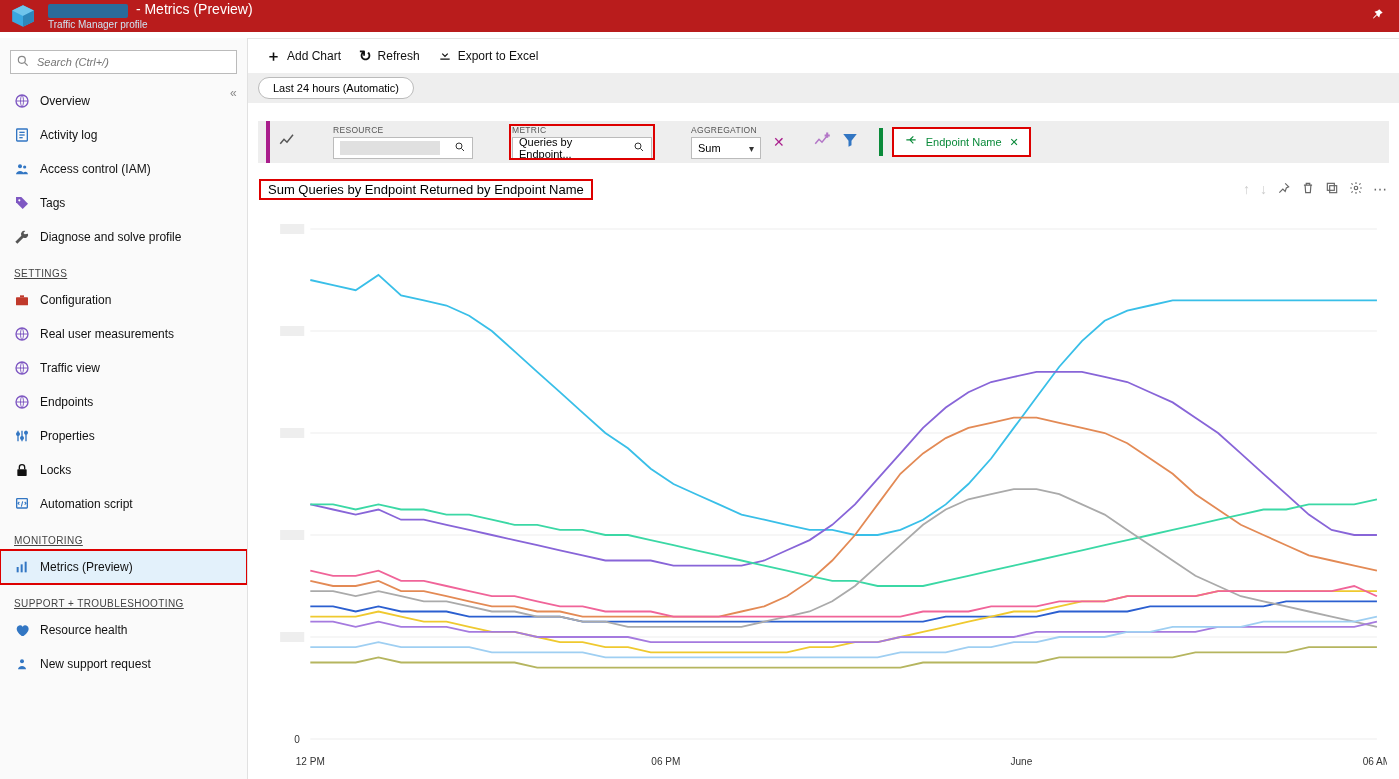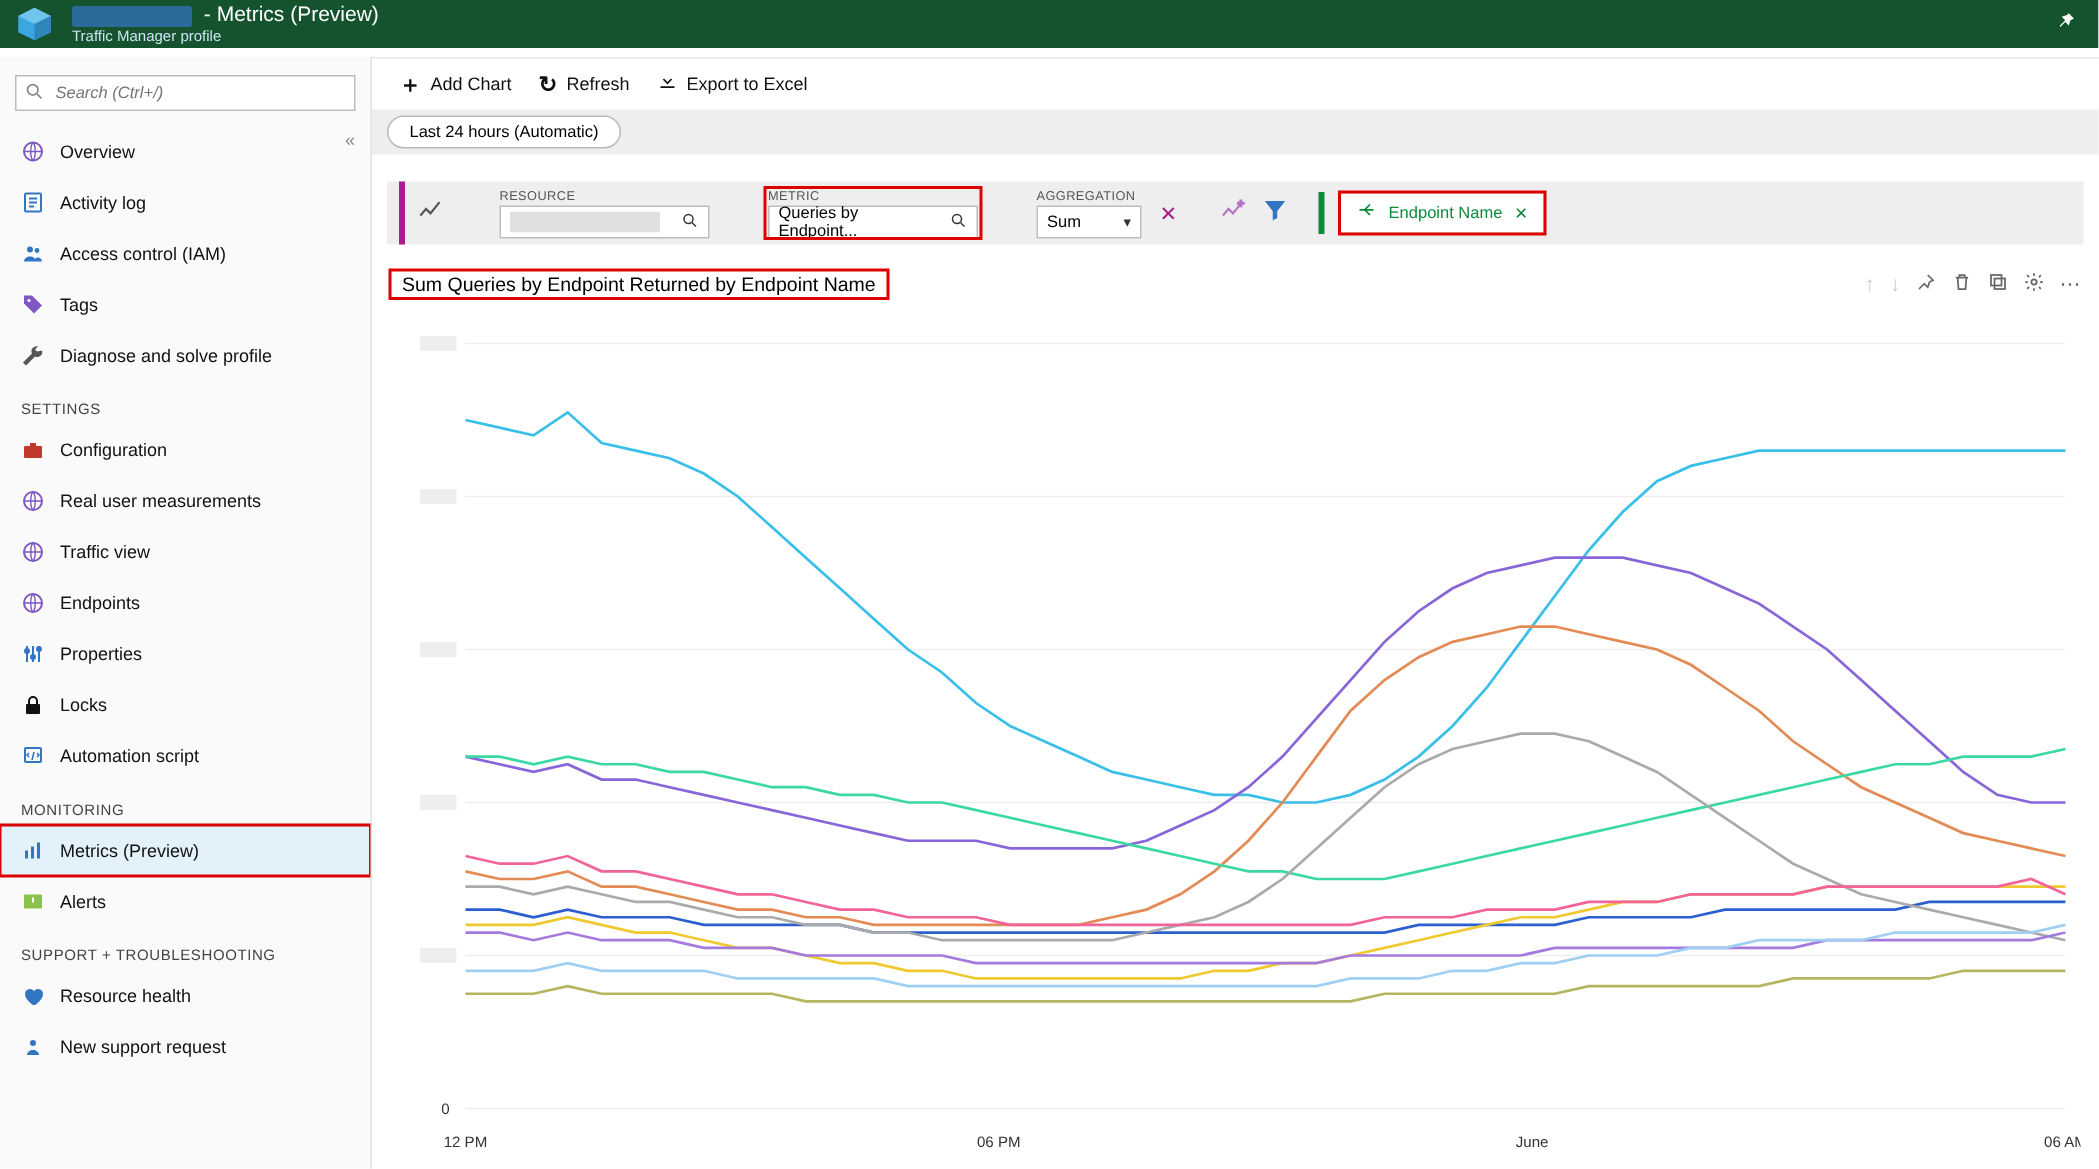--- a/index.html
+++ b/index.html
@@ -1,34 +1,34 @@
 <!DOCTYPE html>
 <html><head>
 <meta charset="utf-8">
 <style>
 * { box-sizing: border-box; margin: 0; padding: 0; font-family: "Segoe UI", sans-serif; }
 body { background: #fff; overflow: hidden; width: 1399px; height: 779px; }
 
 
-.header { height: 32px; background: #14532d; color: #fff; display: flex; align-items: center; padding: 0 10px; position: relative; }
+.header { height: 32px; background: #b91c1c; color: #fff; display: flex; align-items: center; padding: 0 10px; position: relative; }
 .header .logo { width: 26px; height: 26px; margin-right: 12px; }
 .header .title-area { display: flex; flex-direction: column; justify-content: center; line-height: 1.1; }
 .header .title { font-size: 14px; font-weight: 300; }
 .header .subtitle { font-size: 10px; color: #cde3f2; margin-top: 1px; }
 .header .pin { position: absolute; right: 14px; top: 50%; transform: translateY(-50%); cursor: pointer; }
 .header .redact { display: inline-block; width: 80px; height: 14px; background: #2a6b9b; vertical-align: middle; margin-right: 4px; border-radius: 2px; }
 
 
 .sidebar { position: absolute; left: 0; top: 38px; bottom: 0; width: 248px; border-right: 1px solid #e1e1e1; background: #fafafa; padding-top: 8px; overflow-y: auto; }
 .search-wrap { margin: 4px 10px 10px 10px; position: relative; }
 .search { width: 100%; height: 24px; border: 1px solid #bbb; padding: 0 6px 0 26px; font-size: 11px; color: #888; font-style: italic; }
 .search-icon { position: absolute; left: 6px; top: 4px; color: #888; }
 .collapse-caret { position: absolute; top: 48px; left: 230px; color: #888; font-size: 12px; cursor: pointer; }
 
-.nav-section-label { font-size: 10px; color: #444; padding: 14px 14px 4px 14px; letter-spacing: .4px; }
+.nav-section-label { font-size: 10px; color: #444; padding: 14px 14px 4px 14px; letter-spacing: .4px; text-decoration: underline; }
 .nav-item { display: flex; align-items: center; gap: 10px; height: 34px; padding: 0 14px; font-size: 12px; color: #111; cursor: pointer; }
 .nav-item.selected { background: #e3f1fb; }
 .nav-item .nicon { width: 16px; height: 16px; display: inline-flex; align-items: center; justify-content: center; }
 
 .red-hl { outline: 2px solid #d00; outline-offset: -1px; }
 
 
 .main { position: absolute; left: 248px; right: 0; top: 38px; bottom: 0; background: #fff; border-top: 1px solid #e5e5e5; }
 
 .toolbar { height: 34px; display: flex; align-items: center; gap: 18px; padding: 0 18px; font-size: 12px; }
@@ -223,29 +223,20 @@
   <div id="nav-monitoring">
       <div class="nav-item selected red-hl">
         <span class="nicon">
           <svg width="16" height="16" viewBox="0 0 24 24" fill="#3276c3">
             <rect x="4" y="12" width="3" height="8"></rect>
             <rect x="10" y="8" width="3" height="12"></rect>
             <rect x="16" y="4" width="3" height="16"></rect>
           </svg>
         </span>
         <span>Metrics (Preview)</span>
-      </div>
-      <div class="nav-item">
-        <span class="nicon">
-          <svg width="16" height="16" viewBox="0 0 24 24" fill="#8bc34a">
-            <rect x="3" y="5" width="18" height="14" rx="1"></rect>
-            <path d="M12 8v5M12 16h.01" stroke="#fff" stroke-width="2"></path>
-          </svg>
-        </span>
-        <span>Alerts</span>
       </div>
     </div>
   <div class="nav-section-label">SUPPORT + TROUBLESHOOTING</div>
   <div id="nav-support">
       <div class="nav-item">
         <span class="nicon">
           <svg width="16" height="16" viewBox="0 0 24 24" fill="#3276c3">
             <path d="M12 21s-8-5-8-11a5 5 0 019-3 5 5 0 019 3c0 6-8 11-8 11z"></path>
           </svg>
         </span>

